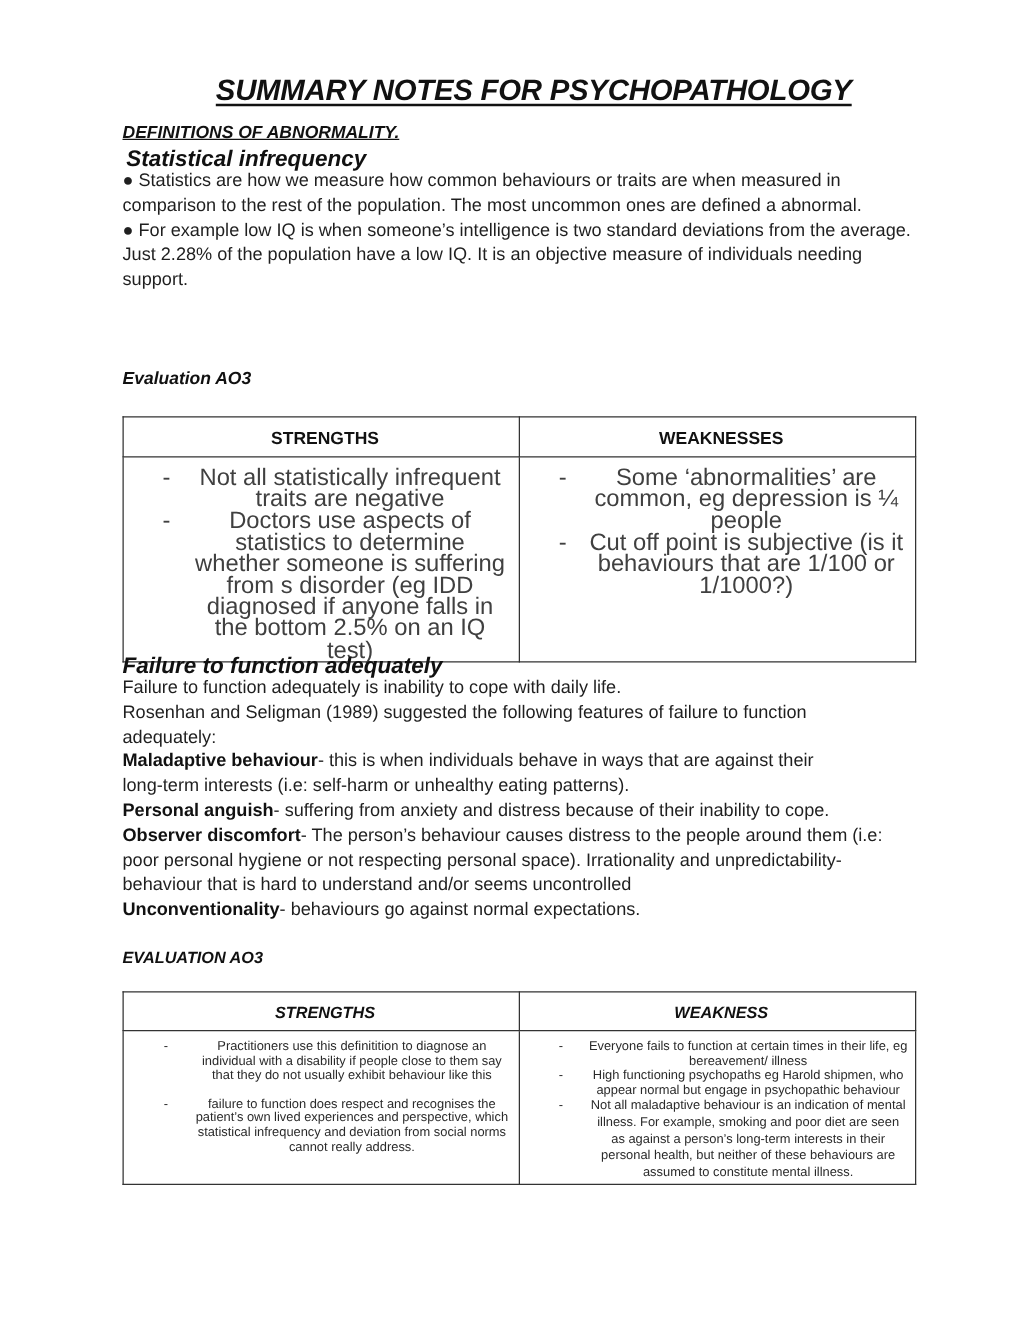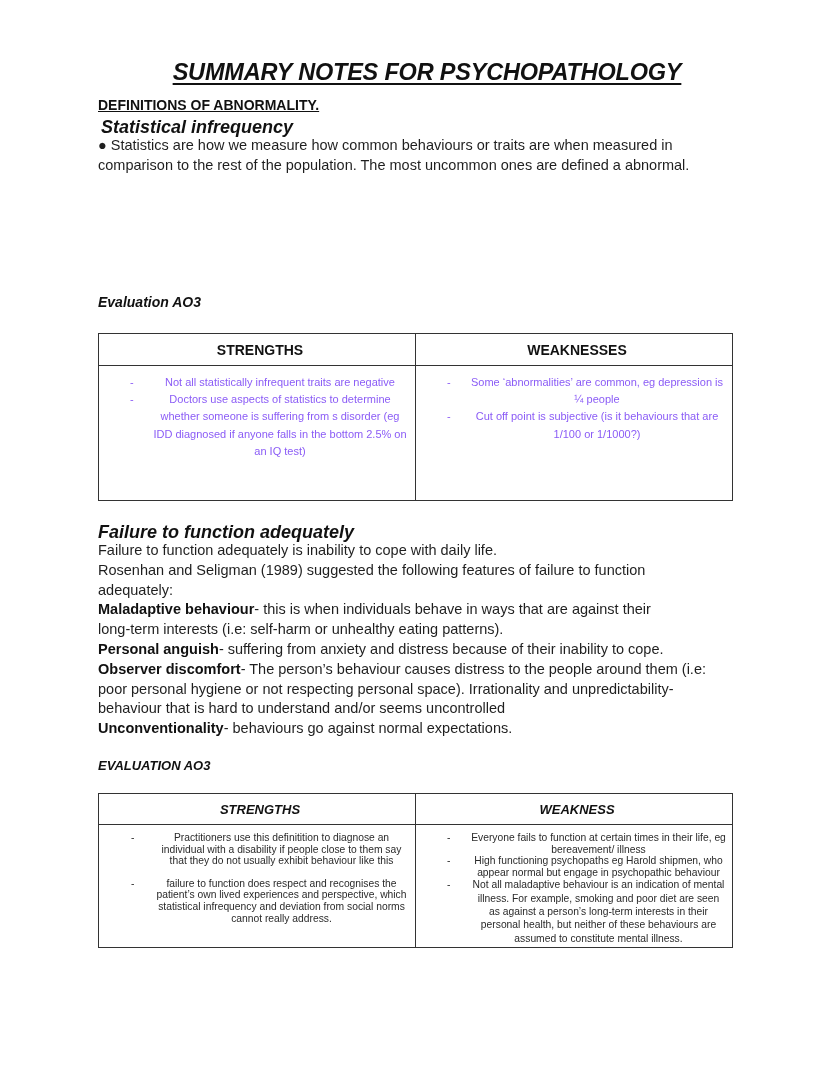--- a/index.html
+++ b/index.html
@@ -9,38 +9,38 @@
     }
     .page { position: absolute; left: 98px; top: 0; width: 634px; }
     .title {
       position: absolute; left: 0; top: 47px; width: 634px; text-align: center;
       font-size: 23.5px; font-weight: bold; font-style: italic; text-decoration: underline;
       text-decoration-thickness: 2px; text-underline-offset: 3px; color: #111; letter-spacing: -0.2px;
       margin: 12px;
     }
     .abs { position: absolute; left: 0; }
     .section-heading {
-      font-size: 14px; font-weight: bold; text-decoration: underline;
+      font-size: 14px; font-weight: bold; font-style: italic; text-decoration: underline;
       color: #111; margin: 0;
     }
     .sub-heading { font-size: 18px; font-weight: bold; font-style: italic; color: #111; margin: 0; }
     .body-text { font-size: 14.5px; line-height: 19.8px; color: #1f1f1f; margin: 0; width: 640px; }
     .body-text p { margin: 0; }
     .body-text b { color: #111; }
 
     table.eval {
       position: absolute; left: 0; border-collapse: collapse; width: 634px; table-layout: fixed;
     }
     table.eval td, table.eval th {
       border: 1.5px solid #333; vertical-align: top; text-align: center; padding: 0;
     }
     table.eval col.c1 { width: 317px; }
     table.eval col.c2 { width: 317px; }
     .t1 th { height: 31px; font-size: 14px; font-weight: bold; padding-left: 6px !important; vertical-align: middle !important; color: #111; }
-    .t1 td { height: 134px; font-size: 11px; line-height: 17.2px; color: #8b5cf6; }
+    .t1 td { height: 134px; font-size: 19px; line-height: 17.2px; color: #404040; }
     .t2 th { height: 30px; font-size: 13px; font-weight: bold; font-style: italic; padding-left: 6px !important; vertical-align: middle !important; color: #111; }
     .t2 td { height: 122px; font-size: 10.3px; line-height: 11.6px; color: #2a2a2a; }
 
     ul.dash { list-style: none; margin: 0; padding: 0; }
     .t1 ul.dash { padding-top: 8px; }
     .t1 ul.dash li { position: relative; padding-left: 54px; padding-right: 8px; }
     .t1 ul.dash li::before { content: "-"; position: absolute; left: 31px; top: 0; }
     .t2 ul.dash.s { padding-top: 7px; }
     .t2 ul.dash.s li { position: relative; padding-left: 55px; padding-right: 6px; }
     .t2 ul.dash.s li::before { content: "-"; position: absolute; left: 32px; top: 0; }
@@ -56,20 +56,21 @@
 <div class="page">
 
   <h1 class="title">SUMMARY NOTES FOR PSYCHOPATHOLOGY</h1>
 
   <h2 class="section-heading abs" style="top:97px;">DEFINITIONS OF ABNORMALITY.</h2>
 
   <h3 class="sub-heading abs" style="top:117px; left:3px;">Statistical infrequency</h3>
 
   <div class="body-text abs" style="top:136px;">
     <p>● Statistics are how we measure how common behaviours or traits are when measured in comparison to the rest of the population. The most uncommon ones are defined a abnormal.</p>
+    <p>● For example low IQ is when someone’s intelligence is two standard deviations from the average. Just 2.28% of the population have a low IQ. It is an objective measure of individuals needing support.</p>
   </div>
 
   <h3 class="sub-heading abs" style="top:294px; font-size:14px;">Evaluation AO3</h3>
 
   <table class="eval t1" style="top:333px;">
     <colgroup>
         <col class="c1">
         <col class="c2">
       </colgroup>
     <tbody>

